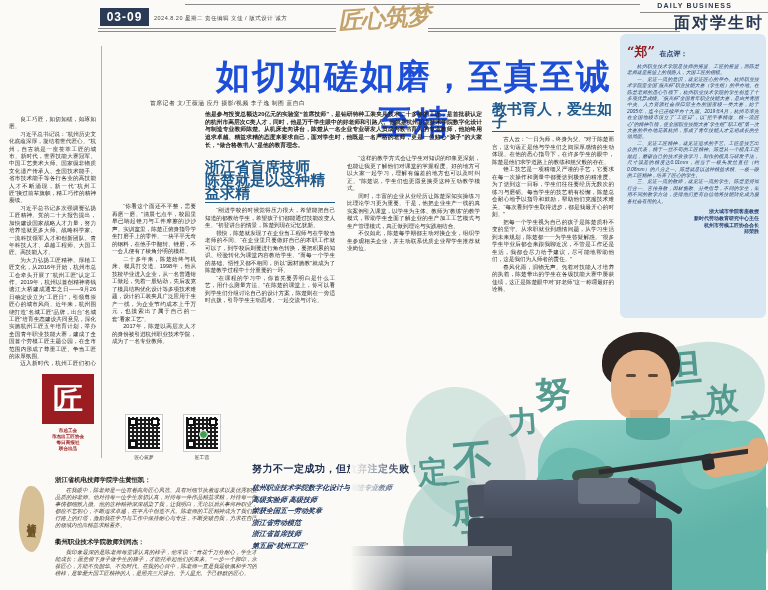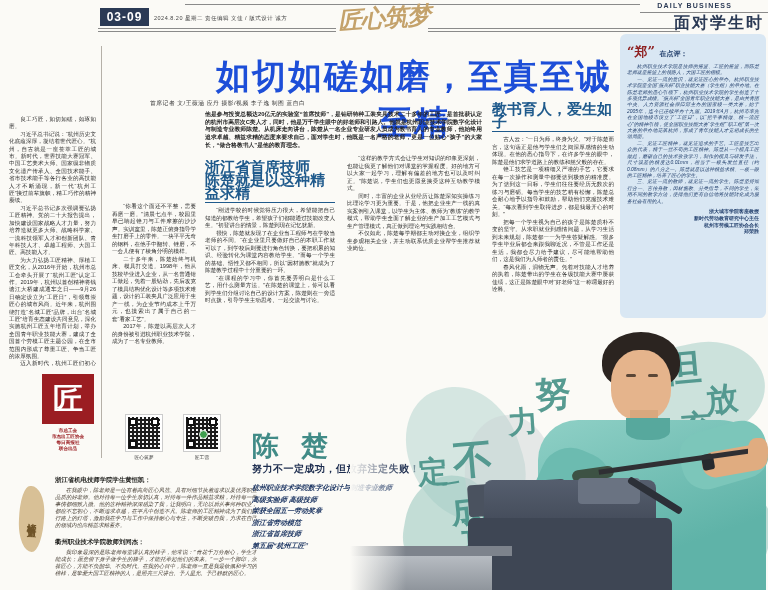--- a/index.html
+++ b/index.html
@@ -202,21 +202,20 @@
   </div>
   <div class="abs t1">
     <div class="testi-head">浙江省机电技师学院学生黄恒凯：</div>
     <div class="testi-text">在我眼中，陈老师是一位有着高尚匠心风范、具有对细节执着追求以及优秀职业品质的好老师。他对待每一位学生亲切认真，对待每一件作品精益求精，对待每一件事情都细致入微。他的这种精神深深感染了我，让我明白，无论以后从事何种职业，都应不忘初心，不断追求卓越，在平凡中创造不凡。陈老师的工匠精神成为了我们前行路上的灯塔，激励我在学习与工作中保持耐心与专注，不断突破自我，力求在自己的领域内也向精益求精看齐。</div>
   </div>
   <div class="abs t2">
     <div class="testi-head">衢州职业技术学院教师刘同杰：</div>
     <div class="testi-text">我印象最深的是陈老师每堂课认真的样子，他常说：“肯花千万分耐心，学生才能成长；愿意俯下身子做学生的梯子，才能托举起他们的未来。”一步一个脚印，永葆匠心，方能不负韶华、不负时代。在我的心目中，陈老师一直是我最钦佩和学习的榜样，是挚爱大国工匠精神的人，是照亮三尺讲台、予人星光、予己静默的匠心。</div>
   </div>
 
-  <div class="abs profile-name">陈楚</div>
   <div class="abs profile-motto">努力不一定成功，但放弃注定失败！</div>
   <div class="abs profile-titles">
     <div>杭州职业技术学院数字化设计与制造专业教师</div>
     <div>高级实验师  高级技师</div>
     <div>荣获全国五一劳动奖章</div>
     <div>浙江省劳动模范</div>
     <div>浙江省首席技师</div>
     <div>第五届“杭州工匠”</div>
   </div>
 

